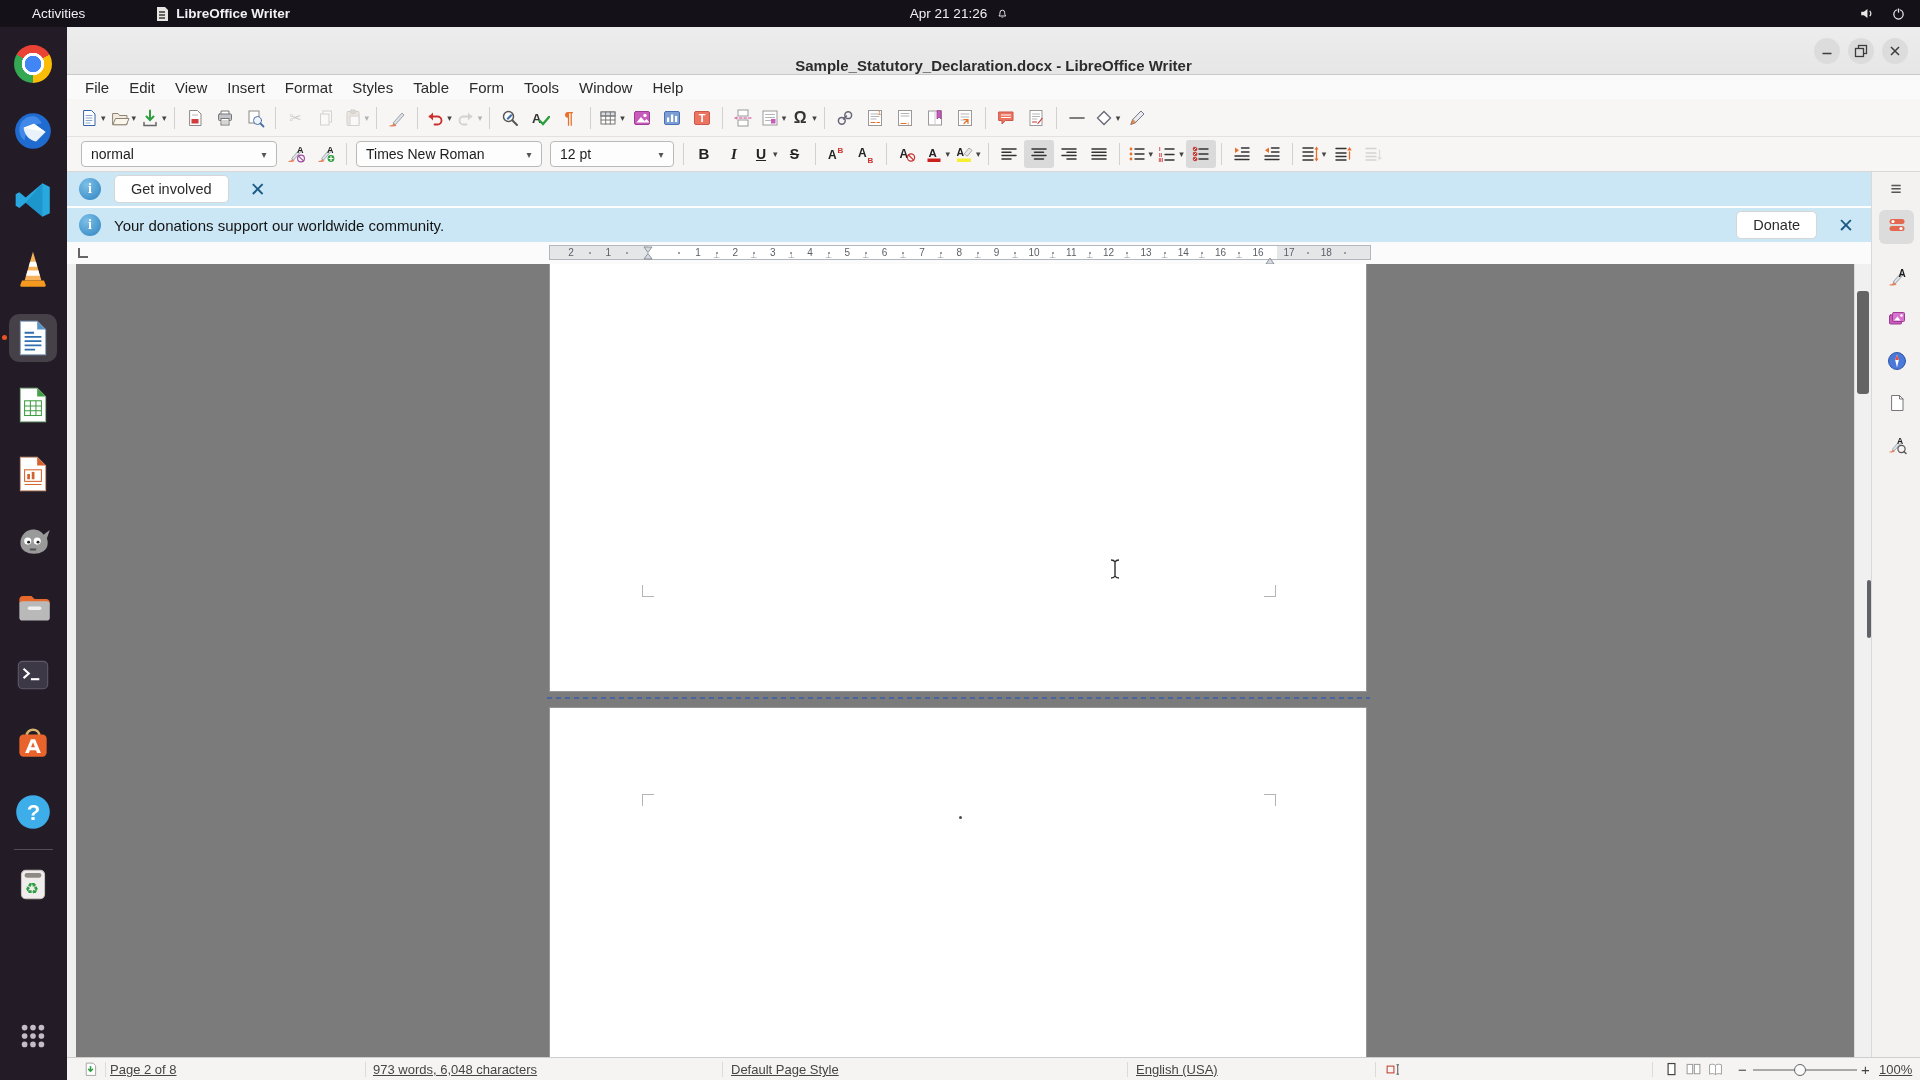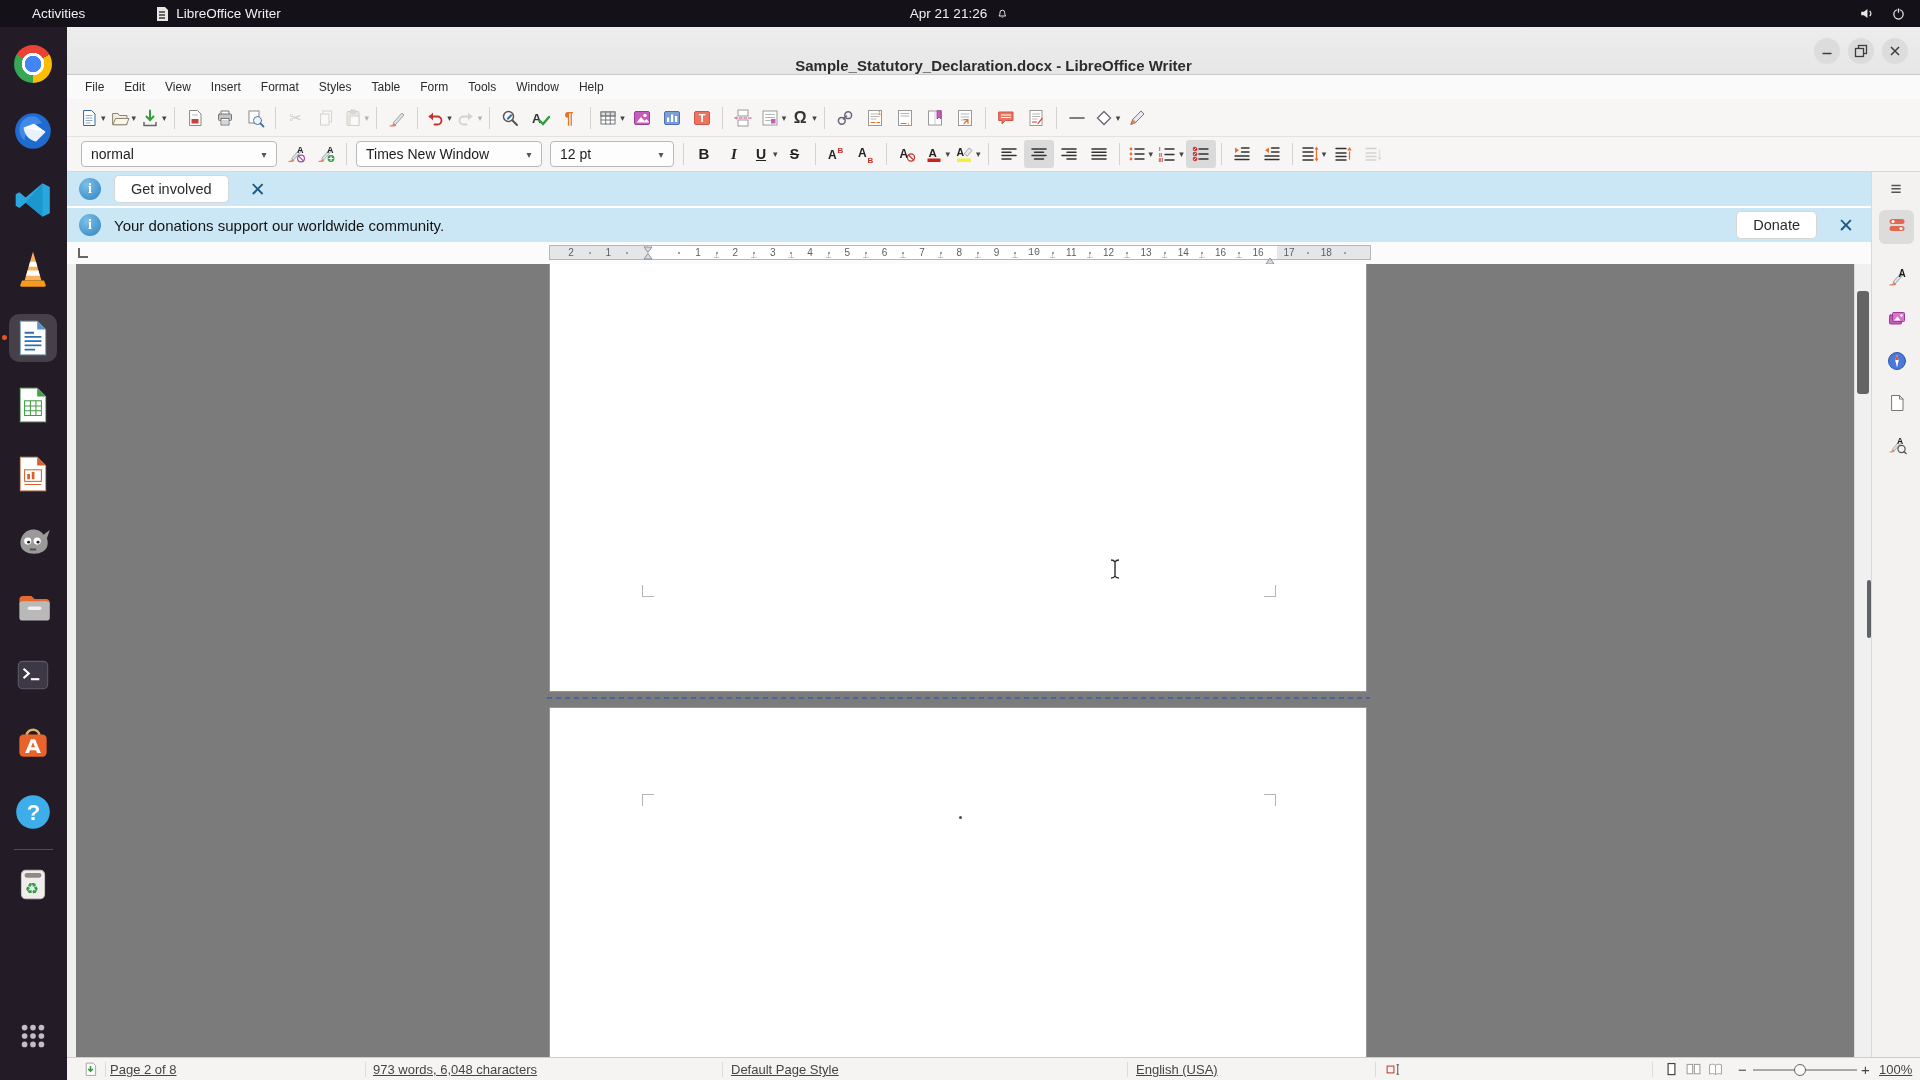--- a/index.html
+++ b/index.html
@@ -3,21 +3,21 @@
 <meta charset="utf-8">
 <style>
   html,body{margin:0;padding:0;width:1920px;height:1080px;overflow:hidden;background:#000;
     font-family:"Liberation Sans","DejaVu Sans",sans-serif;-webkit-font-smoothing:antialiased;}
   *{box-sizing:border-box;}
   
   #topbar{position:absolute;left:0;top:0;width:1920px;height:27px;background:#141118;color:#f2f0f2;
     display:flex;align-items:center;font-size:13.5px;z-index:50;}
   #topbar .tb-left{display:flex;align-items:center;}
   #activities{margin-left:24px;padding:2px 8px;cursor:default;}
-  #focused-app{margin-left:62px;display:flex;align-items:center;gap:7px;font-weight:normal;}
+  #focused-app{margin-left:62px;display:flex;align-items:center;gap:7px;font-weight:bold;}
   #clock-group{position:absolute;left:50%;transform:translateX(-50%);display:flex;align-items:center;gap:8px;}
   #topbar .tb-right{position:absolute;right:14px;display:flex;align-items:center;gap:16px;}
   
   #dock{position:absolute;left:0;top:27px;width:67px;height:1053px;background:#231c27;z-index:40;}
   .dock-item{position:absolute;left:9px;width:48px;height:48px;display:flex;align-items:center;justify-content:center;border-radius:10px;}
   .dock-item.active{background:rgba(255,255,255,.16);}
   .dock-item.active::before{content:"";position:absolute;left:-7px;top:21px;width:5px;height:5px;border-radius:50%;background:#e95420;}
   .dock-glyph{width:42px;height:42px;display:flex;align-items:center;justify-content:center;}
   .chrome-ball{width:38px;height:38px;border-radius:50%;
     background:radial-gradient(circle at 50% 50%,#4285f4 0 8px,#fff 8.5px 11px,rgba(0,0,0,0) 11.5px),
@@ -25,21 +25,21 @@
   #dock .dock-sep{position:absolute;left:14px;width:39px;height:1px;background:#55495a;}
   
   #window{position:absolute;left:67px;top:27px;width:1853px;height:1053px;background:#f6f5f4;}
   #titlebar{position:absolute;left:0;top:0;width:100%;height:48px;background:linear-gradient(#ededed,#e6e6e6);
     border-bottom:1px solid #c9c9c9;display:flex;align-items:flex-end;justify-content:center;}
   #window-title{font-size:15px;font-weight:bold;color:#2c2c2c;}
   #win-controls{position:absolute;right:12px;top:11px;display:flex;gap:8px;}
   .win-btn{width:26px;height:26px;border-radius:50%;background:#dcdcdc;border:none;display:flex;align-items:center;justify-content:center;padding:0;}
   
   #menubar{position:absolute;left:0;top:48px;width:100%;height:24px;background:#fafafa;display:flex;align-items:center;padding-left:8px;}
-  .menu-item{padding:2px 10px;font-size:12px;color:#2b2b2b;}
+  .menu-item{padding:2px 10px;font-size:15px;color:#2b2b2b;}
   
   .toolbar{position:absolute;left:0;width:100%;background:#f7f6f5;display:flex;align-items:center;padding-left:10px;}
   #toolbar1{top:72px;height:38px;border-bottom:1px solid #e3e2e1;}
   #toolbar2{top:110px;height:35px;border-bottom:1px solid #d9d8d7;}
   .tbtn{height:28px;min-width:30px;border:none;background:transparent;display:flex;align-items:center;justify-content:center;gap:1px;padding:0 2px;border-radius:3px;}
   .tbtn.active{background:#dadada;}
   .tbtn.disabled{opacity:.38;}
   .tbtn .glyph{display:flex;align-items:center;justify-content:center;width:20px;height:20px;}
   .tbtn .dd{font-size:9px;color:#444;margin-left:1px;}
   .ti{font-size:14px;line-height:20px;}
@@ -627,21 +627,21 @@
             <path d="M2.5 17c2.2 0 3.5-.8 3.5-2.5l2.5 2.5c-1 .8-3 1.2-6 1z" fill="#e8835f"></path>
             <path d="M6 14l7-8 1.8 1.8-7 8z" fill="#dde2e8" stroke="#8a9097" stroke-width=".7"></path>
             <text x="11" y="9" font-size="9" font-weight="bold" fill="#222">A</text>
             <circle cx="15" cy="14.5" r="3.4" fill="#2e9e3e"></circle>
             <path d="M13 14.5h4M15 12.5v4" stroke="#fff" stroke-width="1.2"></path>
           </svg>
         </span>
       </button>
       <span class="tsep"></span>
       <div class="combo" style="width: 186px;">
-        <span class="combo-val">Times New Window</span>
+        <span class="combo-val">Times New Roman</span>
         <span class="combo-arrow">▾</span>
       </div>
       <div class="combo" style="width: 124px;">
         <span class="combo-val">12 pt</span>
         <span class="combo-arrow">▾</span>
       </div>
       <span class="tsep"></span>
       <button class="tbtn">
         <span class="glyph">
           <span class="ti" style="font-weight:bold;font-size:15px;color:#222">B</span>
@@ -876,21 +876,21 @@
             <span class="ruler-num" style="left: 58.3px;">1</span>
             <span class="ruler-num" style="left: 148px;">1</span>
             <span class="ruler-num" style="left: 185.33px;">2</span>
             <span class="ruler-num" style="left: 222.66px;">3</span>
             <span class="ruler-num" style="left: 259.99px;">4</span>
             <span class="ruler-num" style="left: 297.32px;">5</span>
             <span class="ruler-num" style="left: 334.65px;">6</span>
             <span class="ruler-num" style="left: 371.98px;">7</span>
             <span class="ruler-num" style="left: 409.31px;">8</span>
             <span class="ruler-num" style="left: 446.64px;">9</span>
-            <span class="ruler-num" style="left: 483.97px; font-family: Liberation Mono, monospace;">10</span>
+            <span class="ruler-num" style="left: 483.97px;">10</span>
             <span class="ruler-num" style="left: 521.3px;">11</span>
             <span class="ruler-num" style="left: 558.63px;">12</span>
             <span class="ruler-num" style="left: 595.96px;">13</span>
             <span class="ruler-num" style="left: 633.29px;">14</span>
             <span class="ruler-num" style="left: 670.62px;">16</span>
             <span class="ruler-num" style="left: 707.95px;">16</span>
             <span class="ruler-num" style="left: 739px;">17</span>
             <span class="ruler-num" style="left: 776.3px;">18</span>
             <span class="ruler-dot" style="left: 39.5px;"></span>
             <span class="ruler-dot" style="left: 77px;"></span>

